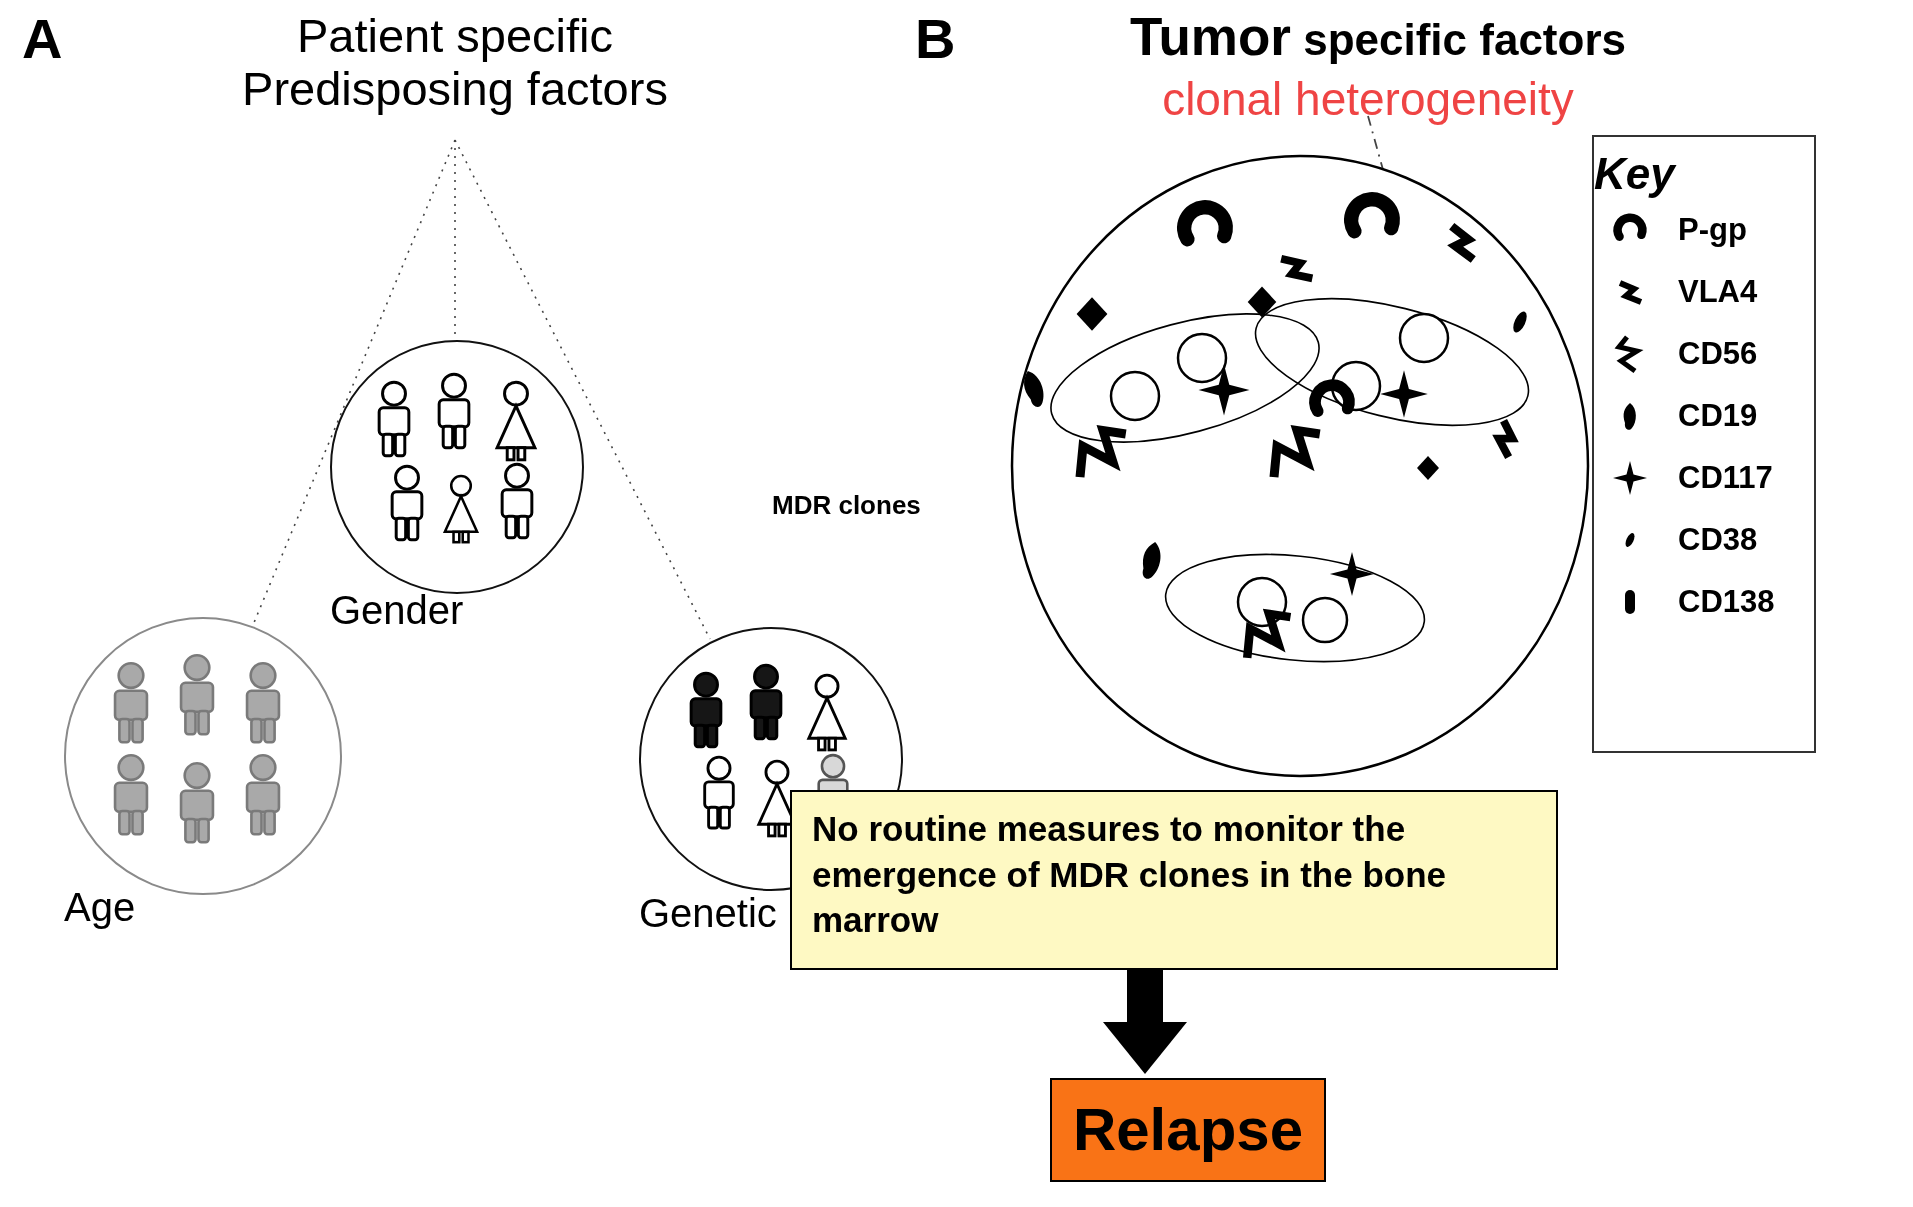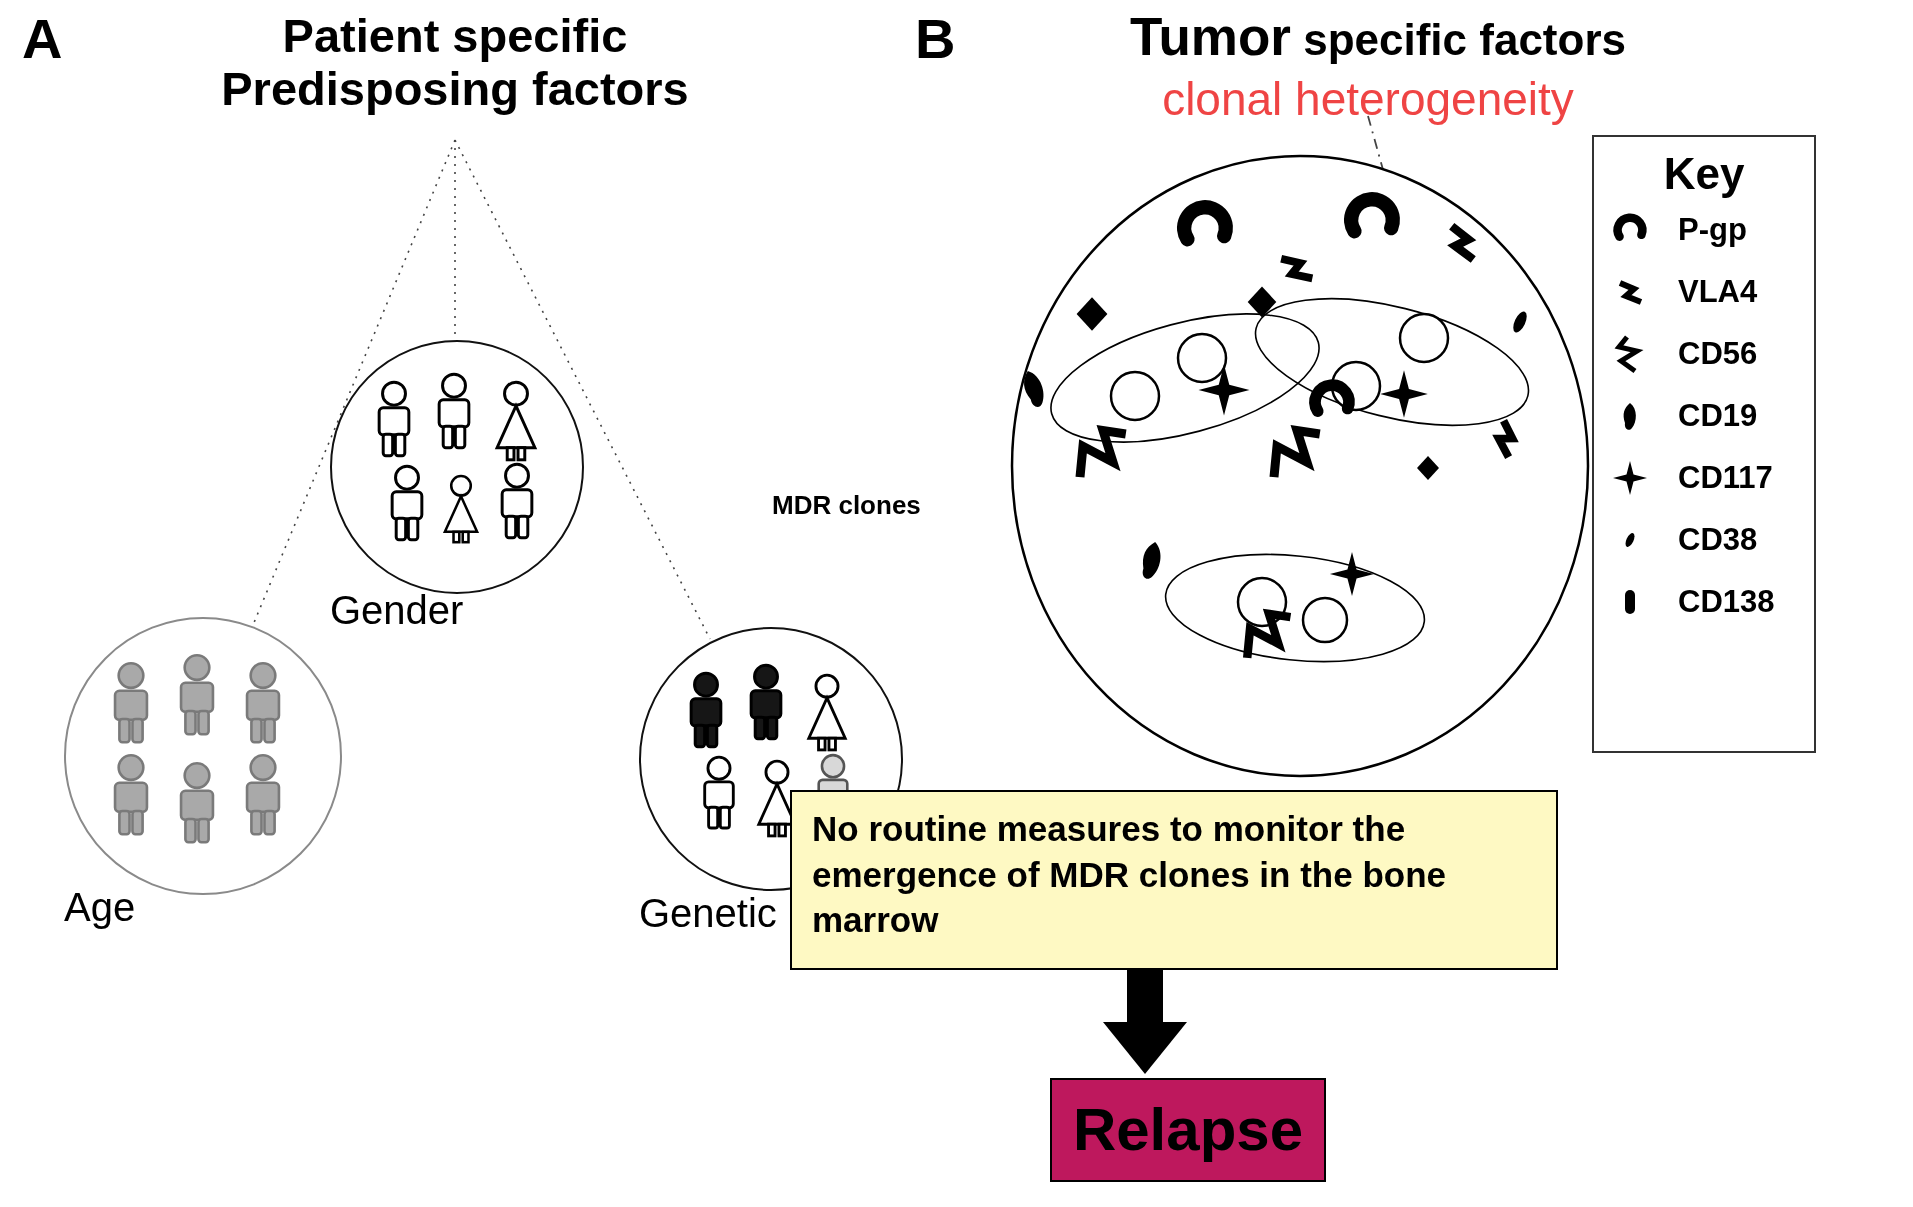--- a/index.html
+++ b/index.html
@@ -2,40 +2,40 @@
 <html><head>
 <meta charset="utf-8">
 <style>
   html,body{margin:0;padding:0;background:#fff;}
   .canvas{
     position:relative;width:1913px;height:1207px;background:#ffffff;
     font-family:"Liberation Sans",sans-serif;color:#000;overflow:hidden;
   }
   .abs{position:absolute;}
   .panel-letter{font-size:56px;font-weight:bold;}
-  .title-a{width:560px;text-align:center;font-weight:bold;font-size:47px;line-height:1.12;}
+  .title-a{width:560px;text-align:center;font-weight:normal;font-size:47px;line-height:1.12;}
   .title-b{width:620px;text-align:center;}
   .title-b .strong{font-weight:bold;font-size:53px;}
   .title-b .rest{font-weight:bold;font-size:44px;}
   .subtitle-b{width:620px;text-align:center;font-size:46px;font-weight:400;color:#ef4444;}
   .group-circle{border-radius:50%;background:#fff;}
   .circle-black{border:2.5px solid #111;}
   .circle-gray{border:2.5px solid #8a8a8a;}
   .group-label{font-weight:normal;font-size:40px;text-align:left;}
   .mdr-label{font-weight:bold;font-size:26px;}
   .key-box{border:2px solid #333;background:#fff;}
-  .key-title{text-align:center;font-weight:bold;font-size:44px;margin-top:12px;}
+  .key-title{font-weight:bold;font-size:44px;margin-top:12px;font-style:italic;}
   .key-row{display:flex;align-items:center;gap:28px;height:62px;padding-left:16px;}
   .key-row .lbl{font-weight:bold;font-size:31px;}
   .note-box{border:2.5px solid #000;background:#fef9c3;padding:14px 20px;box-sizing:border-box;}
   .note-text{font-weight:bold;font-size:35px;line-height:1.3;}
   .block-arrow{width:84px;}
   .block-arrow .shaft{width:36px;height:54px;background:#000;margin:0 auto;}
   .block-arrow .head{width:0;height:0;border-left:42px solid transparent;border-right:42px solid transparent;border-top:52px solid #000;}
-  .relapse-box{border:2.5px solid #000;background:#be185d;text-align:center;}
+  .relapse-box{border:2.5px solid #000;background:#f97316;text-align:center;}
   .relapse-text{font-weight:bold;font-size:60px;line-height:100px;}
   .person{position:absolute;overflow:visible;}
   .fig-gray{fill:#a9a9a9;stroke:#7a7a7a;stroke-width:1.8;}
   .fig-white{fill:#ffffff;stroke:#000;stroke-width:2.2;}
   .fig-black{fill:#161616;stroke:#000;stroke-width:2.2;}
   .fig-lightgray{fill:#d8d8d8;stroke:#555;stroke-width:2;}
   svg{display:block;}
 </style>
 </head>
 <body>

